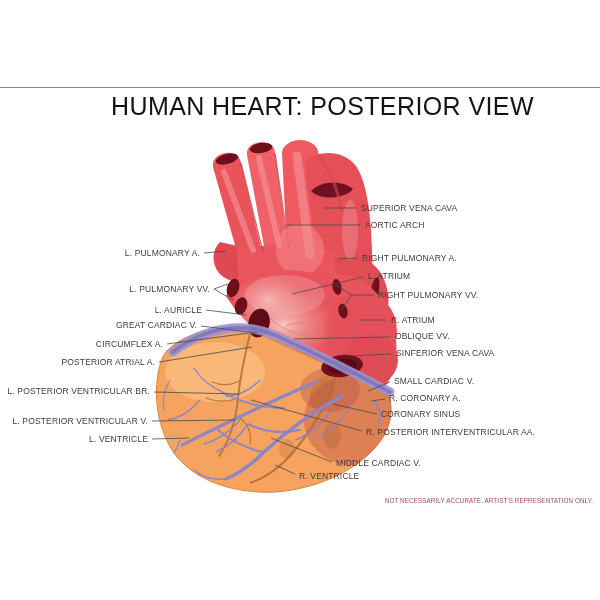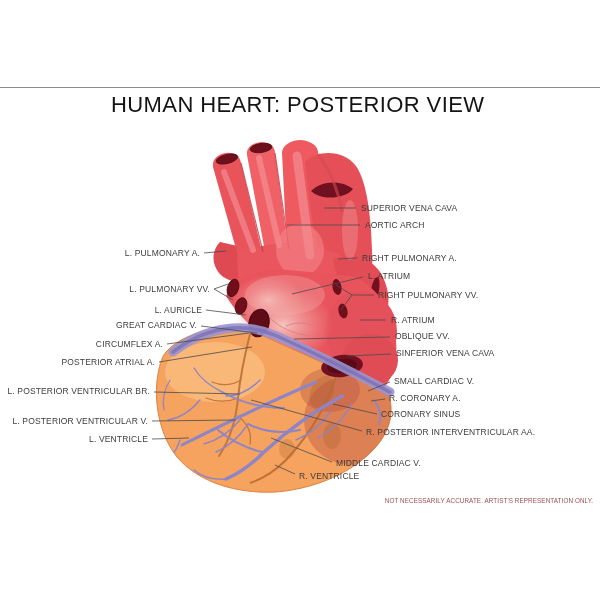--- a/index.html
+++ b/index.html
@@ -1,19 +1,19 @@
 <!DOCTYPE html>
 <html><head>
 <meta charset="utf-8">
 <style>
   html,body{margin:0;padding:0;background:#ffffff;}
   .page{position:relative;width:600px;height:600px;background:#ffffff;overflow:hidden;
         font-family:"Liberation Sans","DejaVu Sans",sans-serif;}
   .divider{position:absolute;left:0;top:87px;width:600px;height:1px;background:#8a8a8a;}
-  .title{position:absolute;left:111px;top:92px;font-size:22px;font-weight:400;
+  .title{position:absolute;left:111px;top:92px;font-size:25px;font-weight:400;
          color:#141414;letter-spacing:0.4px;white-space:nowrap;}
   .disclaimer{position:absolute;right:7px;top:497px;font-size:6.3px;color:#9c4b55;
               letter-spacing:0.1px;white-space:nowrap;}
   svg text.lbl{font-family:"Liberation Sans","DejaVu Sans",sans-serif;font-size:8.5px;
                letter-spacing:0.15px;}
 </style>
 </head>
 <body>
 
 <div class="page">

